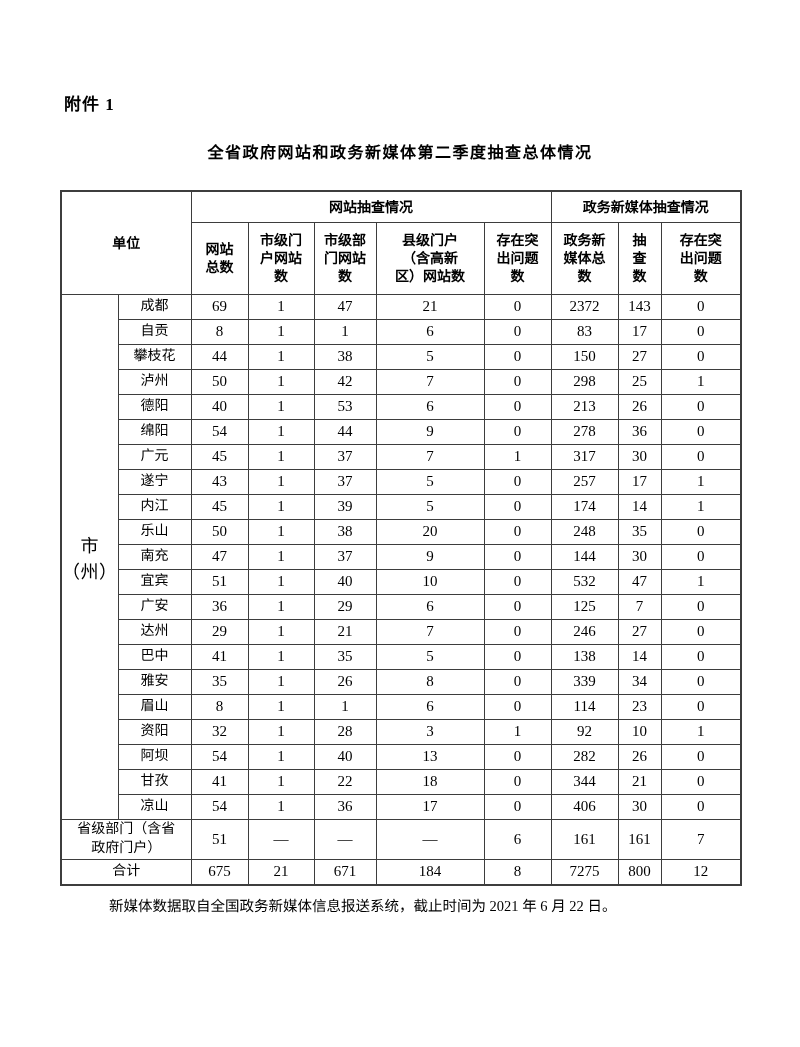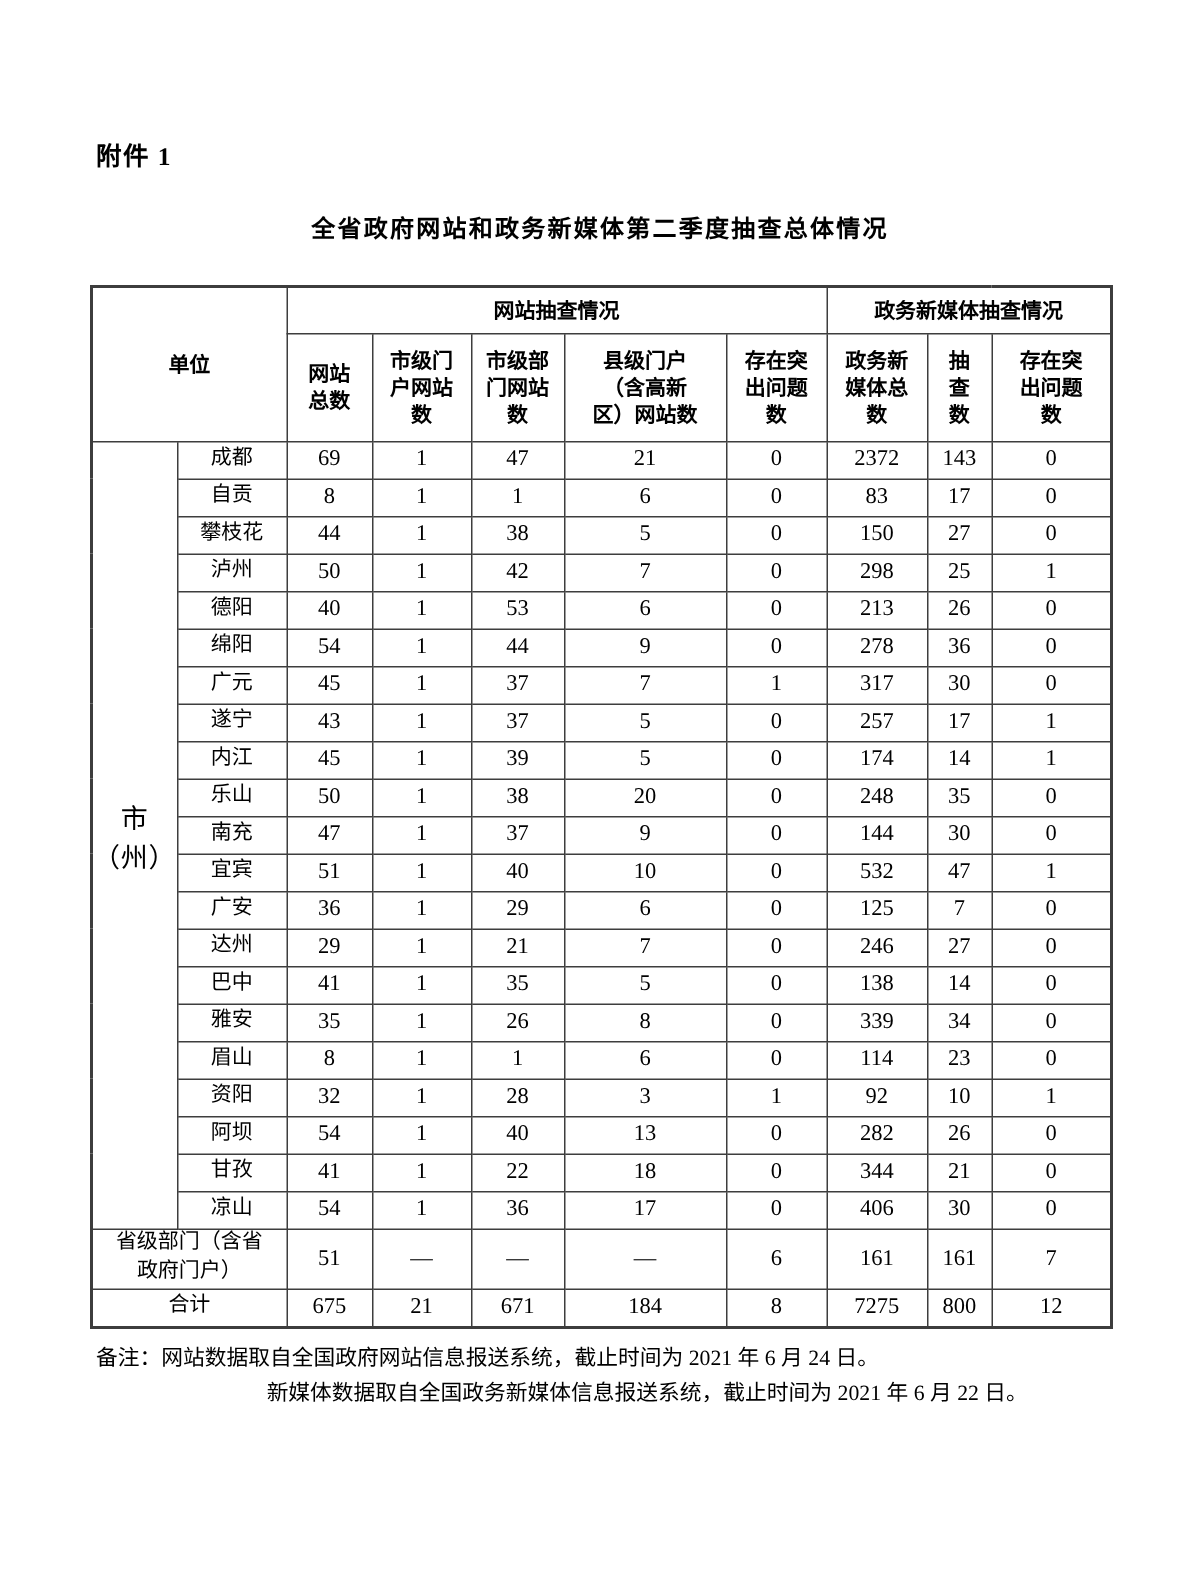--- a/index.html
+++ b/index.html
@@ -69,21 +69,21 @@
   .num-cell {
     font-size: 15px;
   }
   .notes {
     margin: 9px 0 0 64px;
     width: 690px;
     font-size: 14.5px;
     line-height: 1.6;
   }
   .notes p { margin: 0; }
-  .notes .indent { padding-left: 45px; text-align: center; }
+  .notes .indent { padding-left: 45px; }
 </style>
 </head>
 <body>
 
 <div class="attachment-label">附件 1</div>
 
 <div class="doc-title">全省政府网站和政务新媒体第二季度抽查总体情况</div>
 
 <table class="report">
   <colgroup>
@@ -385,15 +385,14 @@
       <td class="num-cell">184</td>
       <td class="num-cell">8</td>
       <td class="num-cell">7275</td>
       <td class="num-cell">800</td>
       <td class="num-cell">12</td>
     </tr>
   </tbody>
 </table>
 
 <div class="notes">
-  <p><span>备注：</span><span>网站数据取自全国政府网站信息报送系统，截止时间为 2021 年 6 月 24 日。</span></p>
   <p class="indent"><span>新媒体数据取自全国政务新媒体信息报送系统，截止时间为 2021 年 6 月 22 日。</span></p>
 </div>
 
 </body></html>

